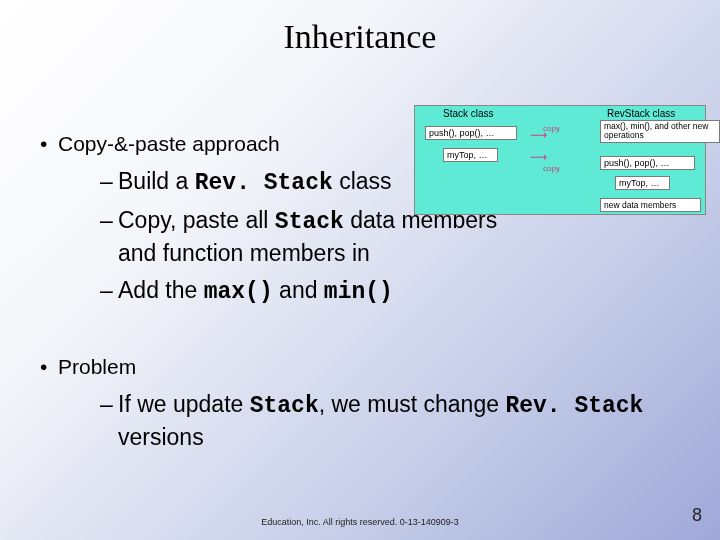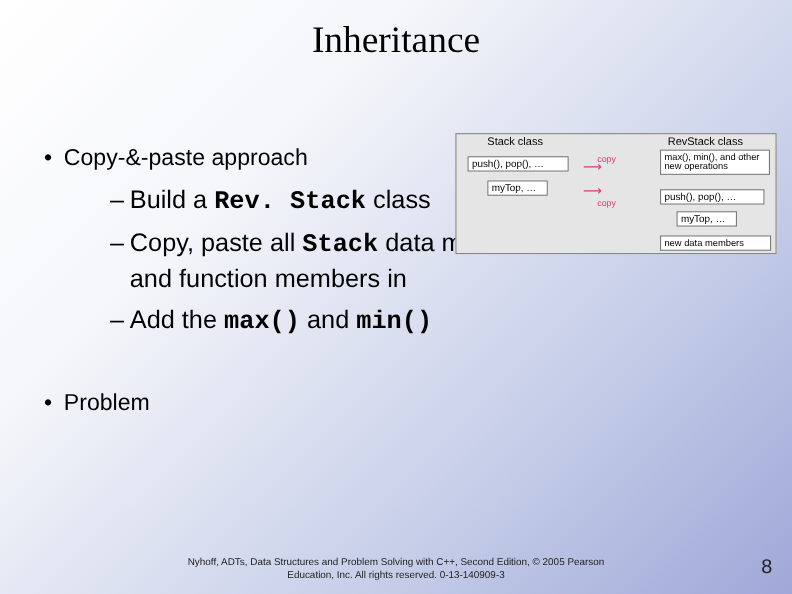--- a/index.html
+++ b/index.html
@@ -32,25 +32,24 @@
   ul.lvl2 > li::before {
     content: "–"; position: absolute; left: 0; top: 0;
   }
   .code { font-family: "Courier New", Courier, monospace; font-weight: bold; }
   .diagram {
     position: absolute;
     top: 105px;
     right: 14px;
     width: 292px;
     height: 110px;
-    background: #e5e5e5;
+    background: #5eead4;
     border: 1px solid #888;
     font-size: 9px;
     font-family: Arial, sans-serif;
-    margin-top: 16px;
   }
   .diagram .hdr { position: absolute; font-size: 10px; }
   .diagram .box {
     position: absolute;
     border: 1px solid #7a7a7a;
     padding: 1px 3px;
     background: #fff;
     white-space: nowrap;
     font-family: "Comic Sans MS", cursive, sans-serif;
     font-size: 9px;
@@ -97,41 +96,44 @@
           <span>Copy, paste all </span><span class="code">Stack</span><span> data members and function members in</span>
         </li>
         <li>
           <span>Add the </span><span class="code">max()</span><span> and </span><span class="code">min()</span>
         </li>
       </ul>
     </li>
     <li>
       <span>Problem</span>
       <ul class="lvl2">
+        <li>
+          <span>If we update </span><span class="code">Stack</span><span>, we must change </span><span class="code">Rev. Stack</span><span> versions</span>
+        </li>
       </ul>
     </li>
   </ul>
 </div>
 
 <div class="diagram">
   <div class="hdr" style="left:28px; top:2px;">Stack class</div>
   <div class="hdr" style="left:192px; top:2px;">RevStack class</div>
 
   <div class="box" style="left:10px; top:20px; width:92px;">push(), pop(), …</div>
   <div class="box" style="left:28px; top:42px; width:55px;">myTop, …</div>
 
-  <div class="box" style="left:185px; top:14px; width:100px; white-space:normal; font-size:8.5px; line-height:1.1;">max(), min(), and other new operations</div>
+  <div class="box" style="left:185px; top:14px; width:120px; white-space:normal; font-size:8.5px; line-height:1.1;">max(), min(), and other new operations</div>
   <div class="box" style="left:185px; top:50px; width:95px;">push(), pop(), …</div>
   <div class="box" style="left:200px; top:70px; width:55px;">myTop, …</div>
   <div class="box" style="left:185px; top:92px; width:101px; font-size:8.5px;">new data members</div>
 
   <div class="arrow" style="left:115px; top:22px;">⟶</div>
   <div class="arrow" style="left:115px; top:44px;">⟶</div>
   <div style="position:absolute; left:128px; top:18px; font-size:8px; color:#d04080;">copy</div>
   <div style="position:absolute; left:128px; top:58px; font-size:8px; color:#d04080;">copy</div>
 </div>
 
 <div class="footer">
-  <span>Nyhoff, ADTs, Data Structures and Problem Solving with C++, Second Edition, © 2005 Pearson</span><br>
+  <br>
   <span>Education, Inc. All rights reserved. 0-13-140909-3</span>
 </div>
 
 <div class="pagenum">8</div>
 
 </body></html>

